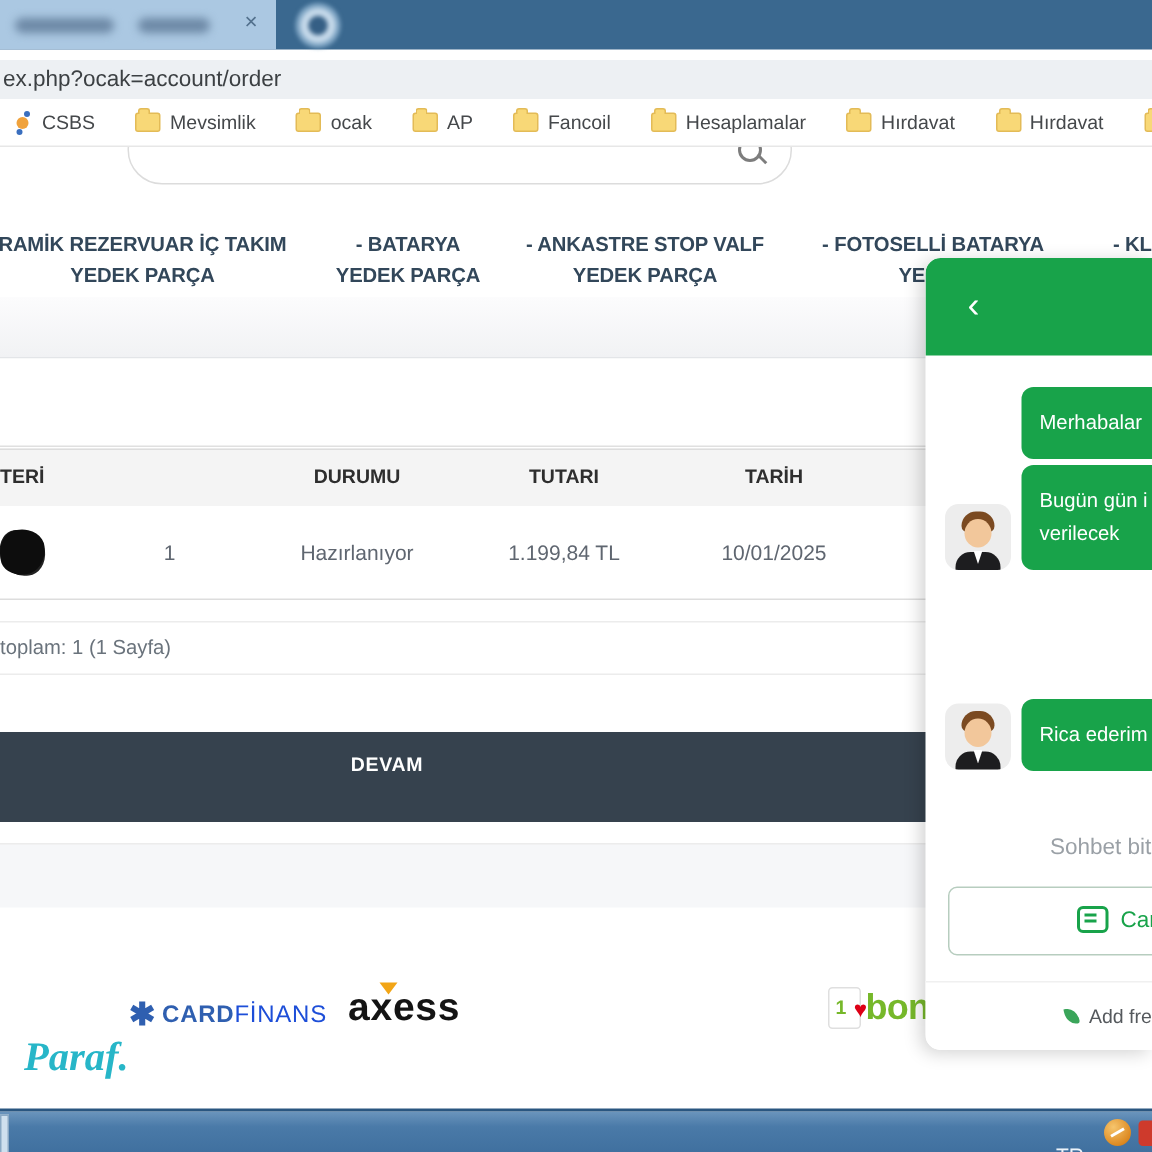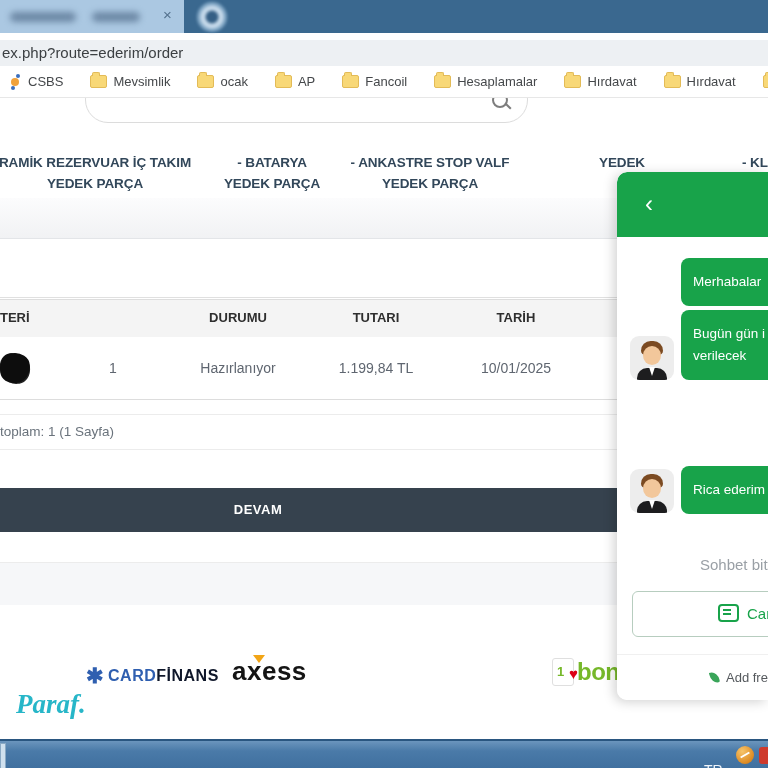--- a/index.html
+++ b/index.html
@@ -51,33 +51,33 @@
   .tbl-head .cell { position:absolute; top:0; line-height:36px; font-size:13px; font-weight:700; color:#2e2e2e; text-align:center; }
   .tbl-row { position:absolute; left:0; top:337px; width:768px; height:62px; background:#fff; border-bottom:1px solid #dddddd; }
   .tbl-row .cell { position:absolute; top:0; line-height:62px; font-size:14px; color:#5f6670; text-align:center; }
   .redaction { position:absolute; left:0px; top:16px; width:30px; height:30px; background:#0d0d0d;
     border-radius:45% 55% 50% 50% / 55% 45% 60% 40%; transform:rotate(-6deg);
     box-shadow:2px 3px 0 -2px #222, -2px -2px 0 -2px #1a1a1a; }
   .hr1 { position:absolute; left:0; top:414px; width:768px; height:1px; background:#ececec; }
   .pagination { position:absolute; left:0; top:424px; font-size:13.5px; color:#6a737c; }
   .hr2 { position:absolute; left:0; top:449px; width:768px; height:1px; background:#ececec; }
   
-  .devam-bar { position:absolute; left:0; top:488px; width:768px; height:44px; background:#36424e; cursor:pointer; }
+  .devam-bar { position:absolute; left:0; top:488px; width:768px; height:60px; background:#36424e; cursor:pointer; }
   .devam-label { position:absolute; left:0; top:0; width:516px; text-align:center; line-height:44px;
     color:#ffffff; font-size:13px; font-weight:700; letter-spacing:0.5px; }
   .gray-band { position:absolute; left:0; top:562px; width:768px; height:42px; background:#f6f7f9; border-top:1px solid #ececec; }
   
   .logos { position:absolute; left:0; top:648px; width:768px; height:56px; }
   .logo { position:absolute; white-space:nowrap; }
   .paraf { left:16px; top:6px; font-family:"Liberation Serif", serif; font-style:italic; font-weight:700;
     font-size:27px; color:#27b6c8;margin-top:35px; }
   .cardfinans { left:86px; top:16px; font-size:16px; }
   .cf-mark { color:#2f5fb0; font-size:21px; font-weight:800; vertical-align:-2px; }
   .cf-1 { color:#2f5fb0; font-weight:700; letter-spacing:0.5px; }
-  .cf-2 { color:#0f172a; font-weight:700; letter-spacing:0.5px; }
+  .cf-2 { color:#1d4ed8; font-weight:400; letter-spacing:0.5px; }
   .axess { left:232px; top:8px; font-size:26px; font-weight:800; color:#141414; letter-spacing:0.5px; position:absolute; }
   .axess-crown { position:absolute; left:21px; top:-1px; width:0; height:0;
     border-left:6px solid transparent; border-right:6px solid transparent; border-top:8px solid #f2a516; }
   .advantage { left:320px; top:10px; font-size:24px; font-weight:700; color:#e14f28; }
   .world { left:444px; top:14px; font-size:22px; font-weight:800; color:#8a2b8f; letter-spacing:3px; }
   .bonus { left:552px; top:10px; display:flex; align-items:center; }
   .bonus-card { position:relative; width:20px; height:26px; background:#fff; border:1px solid #dfdfdf; border-radius:3px; }
   .bonus-one { position:absolute; left:4px; top:5px; font-size:13px; font-weight:800; color:#76b82a; }
   .bonus-heart { position:absolute; right:-5px; top:6px; font-size:15px; color:#dd0016; }
   .bonus-text { margin-left:3px; font-size:24px; font-weight:800; color:#76b82a; letter-spacing:-0.5px; }
@@ -131,21 +131,21 @@
   <div class="tabstrip">
     <div class="tab-active">
       <div class="tab-blur b1"></div>
       <div class="tab-blur b2"></div>
       <span class="tab-close">×</span>
     </div>
     <div class="ext-circle"></div>
   </div>
 
   <div class="urlbar">
-    <span class="url-text">ex.php?route=ederim/order</span>
+    <span class="url-text">ex.php?ocak=account/order</span>
   </div>
 
   <div class="bookmarksbar">
     <span class="bm">
       <span class="csbs-icon"></span>
       <span class="bm-label">CSBS</span>
     </span>
     <span class="bm">
       <span class="folder"></span>
       <span class="bm-label">Mevsimlik</span>
@@ -192,20 +192,21 @@
     </div>
     <div class="nav-cell" style="left:172px; width:200px;">
       <div>- BATARYA</div>
       <div>YEDEK PARÇA</div>
     </div>
     <div class="nav-cell" style="left:330px; width:200px;">
       <div>- ANKASTRE STOP VALF</div>
       <div>YEDEK PARÇA</div>
     </div>
     <div class="nav-cell" style="left:522px; width:200px;">
+      <div>- FOTOSELLİ BATARYA</div>
       <div>YEDEK</div>
     </div>
     <div class="nav-cell" style="left:742px; width:80px; text-align:left;">
       <div>- KL</div>
     </div>
   </div>
 
   <div class="menu-band"></div>
   <div class="white-panel"></div>
 

